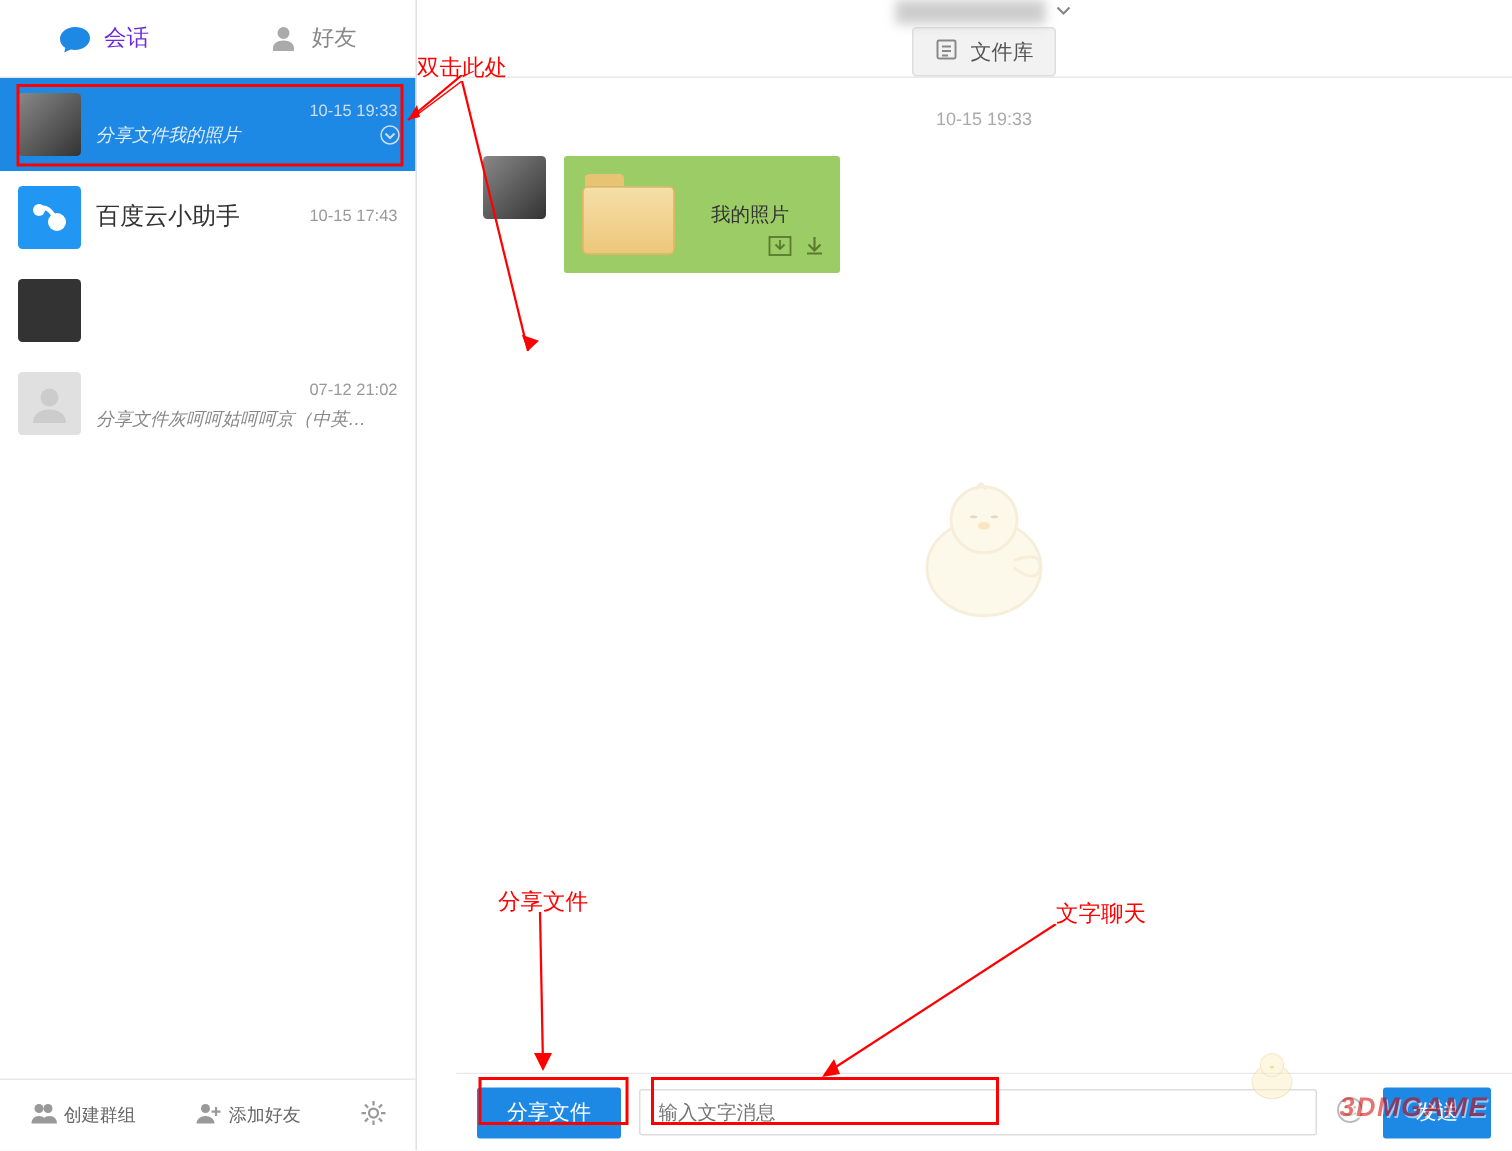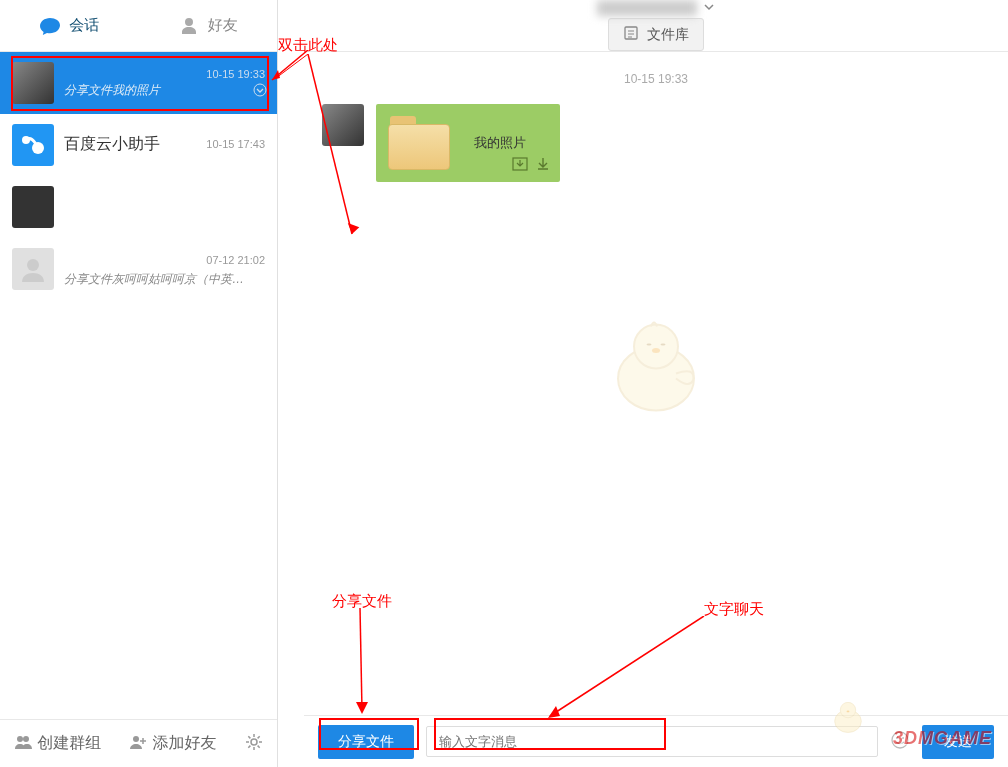--- a/index.html
+++ b/index.html
@@ -1,42 +1,42 @@
 <!DOCTYPE html>
 <html><head>
 <meta charset="utf-8">
 <style>
 * { margin: 0; padding: 0; box-sizing: border-box; }
 body { font-family: "Microsoft YaHei", -apple-system, sans-serif; font-size: 12px; background: #f5f5f5; width: 1008px; height: 767px; overflow: hidden; position: relative; }
 .container { display: flex; width: 1008px; height: 767px; background: #fff; }
 .sidebar { width: 278px; height: 767px; display: flex; flex-direction: column; border-right: 1px solid #e0e0e0; background: #fff; }
 .tabs { display: flex; height: 52px; border-bottom: 1px solid #e8e8e8; }
 .tab { flex: 1; display: flex; align-items: center; justify-content: center; gap: 8px; cursor: pointer; color: #888; font-size: 15px; }
-.tab.active { color: #0c4a6e; font-weight: 500; }
+.tab.active { color: #6d28d9; font-weight: 500; }
 .tab .icon { width: 22px; height: 22px; display: flex; align-items: center; justify-content: center; }
 .conv-list { flex: 1; overflow-y: auto; }
 .conv-item { display: flex; padding: 10px 12px; align-items: center; cursor: pointer; position: relative; }
 .conv-item.selected { background: #1e88e5; color: #fff; }
 .conv-item .avatar { width: 42px; height: 42px; border-radius: 3px; background: #ddd; flex-shrink: 0; margin-right: 10px; overflow: hidden; display: flex; align-items: center; justify-content: center; }
 .conv-item .avatar.selected-avatar { background: #2a2a2a; }
 .conv-item .avatar.baidu { background: #2196f3; }
 .conv-item .avatar.group { display: grid; grid-template-columns: 1fr 1fr; grid-template-rows: 1fr 1fr; gap: 1px; background: #333; }
 .conv-item .avatar.group .cell { background: #555; }
 .conv-item .avatar.placeholder { background: #e0e0e0; }
 .conv-item .info { flex: 1; min-width: 0; }
 .conv-item .row1 { display: flex; justify-content: space-between; align-items: center; margin-bottom: 2px; }
 .conv-item .name { font-size: 16px; color: #333; }
 .conv-item.selected .name { color: #fff; }
 .conv-item .time { font-size: 11px; color: #999; }
 .conv-item.selected .time { color: #cde; }
 .conv-item .row2 { font-size: 12px; color: #888; white-space: nowrap; overflow: hidden; text-overflow: ellipsis; font-style: italic; }
 .conv-item.selected .row2 { color: #e0ecf6; }
 .conv-item .chevron { position: absolute; right: 10px; top: 50%; color: #cde; }
 .blur-name { filter: blur(4px); background: #fff; width: 60px; height: 14px; display: inline-block; }
-.sidebar-footer { height: 48px; border-top: 1px solid #e8e8e8; display: flex; align-items: center; justify-content: space-around; font-size: 16px; color: #666; }
+.sidebar-footer { height: 48px; border-top: 1px solid #e8e8e8; display: flex; align-items: center; justify-content: space-around; font-size: 12px; color: #666; }
 .sidebar-footer .fbtn { display: flex; align-items: center; gap: 5px; cursor: pointer; }
 .main { flex: 1; display: flex; flex-direction: column; margin-left: 26px; }
 .main-header { height: 52px; display: flex; align-items: center; justify-content: space-between; padding: 0 18px; border-bottom: 1px solid #e8e8e8; flex-direction: column; }
 .main-header .title-area { display: flex; align-items: center; gap: 6px; }
 .main-header .title-blur { filter: blur(4px); width: 100px; height: 16px; background: #ccc; }
 .file-lib-btn { display: flex; align-items: center; gap: 8px; padding: 6px 14px; background: #f2f2f2; border: 1px solid #ddd; border-radius: 3px; cursor: pointer; color: #555; font-size: 14px; }
 .chat-area { flex: 1; position: relative; background: #fff; overflow: hidden; }
 .chat-time { text-align: center; color: #aaa; font-size: 12px; margin-top: 20px; }
 .message-row { display: flex; margin: 18px 18px 0 18px; }
 .message-row .msg-avatar { width: 42px; height: 42px; border-radius: 3px; background: #2a2a2a; margin-right: 12px; overflow: hidden; }

